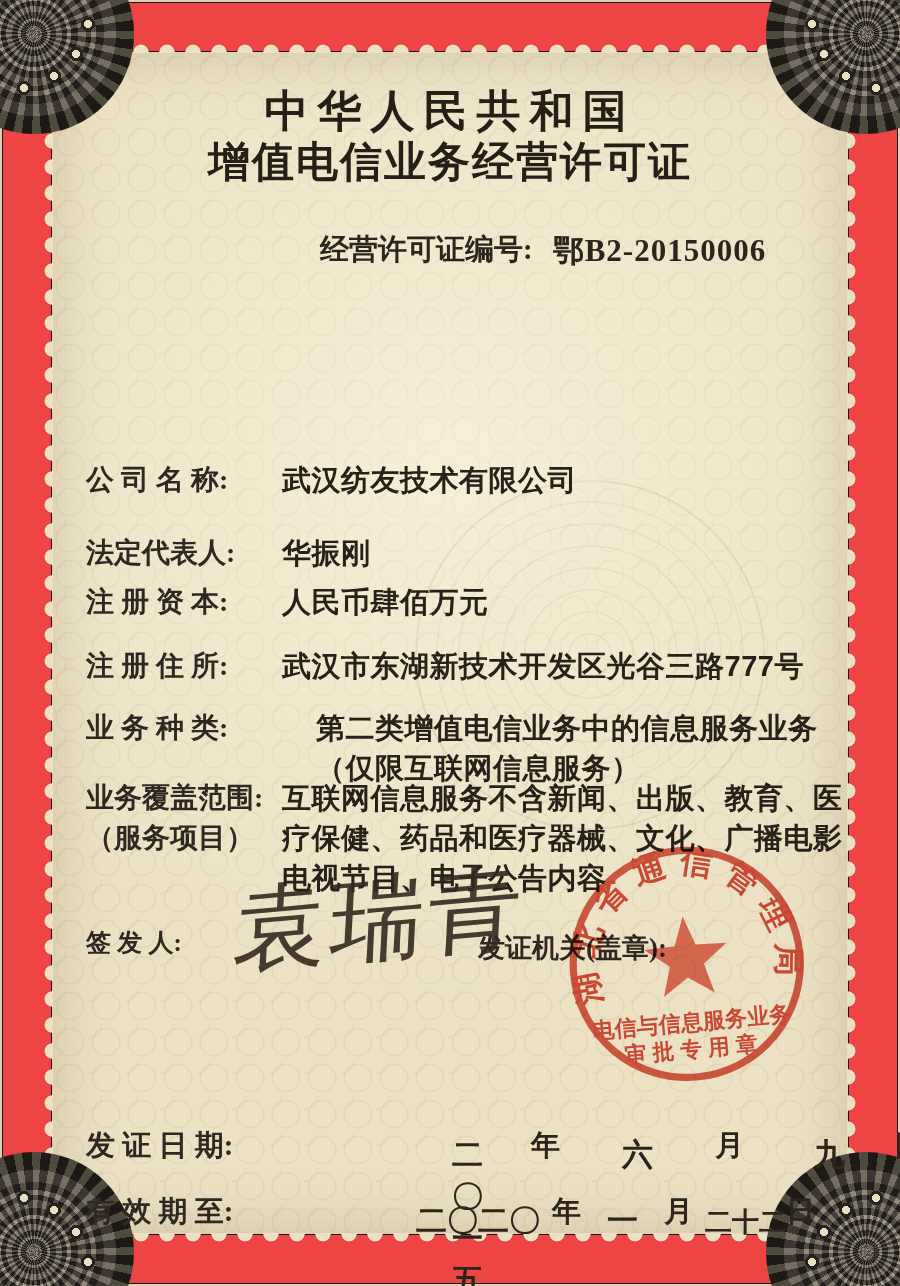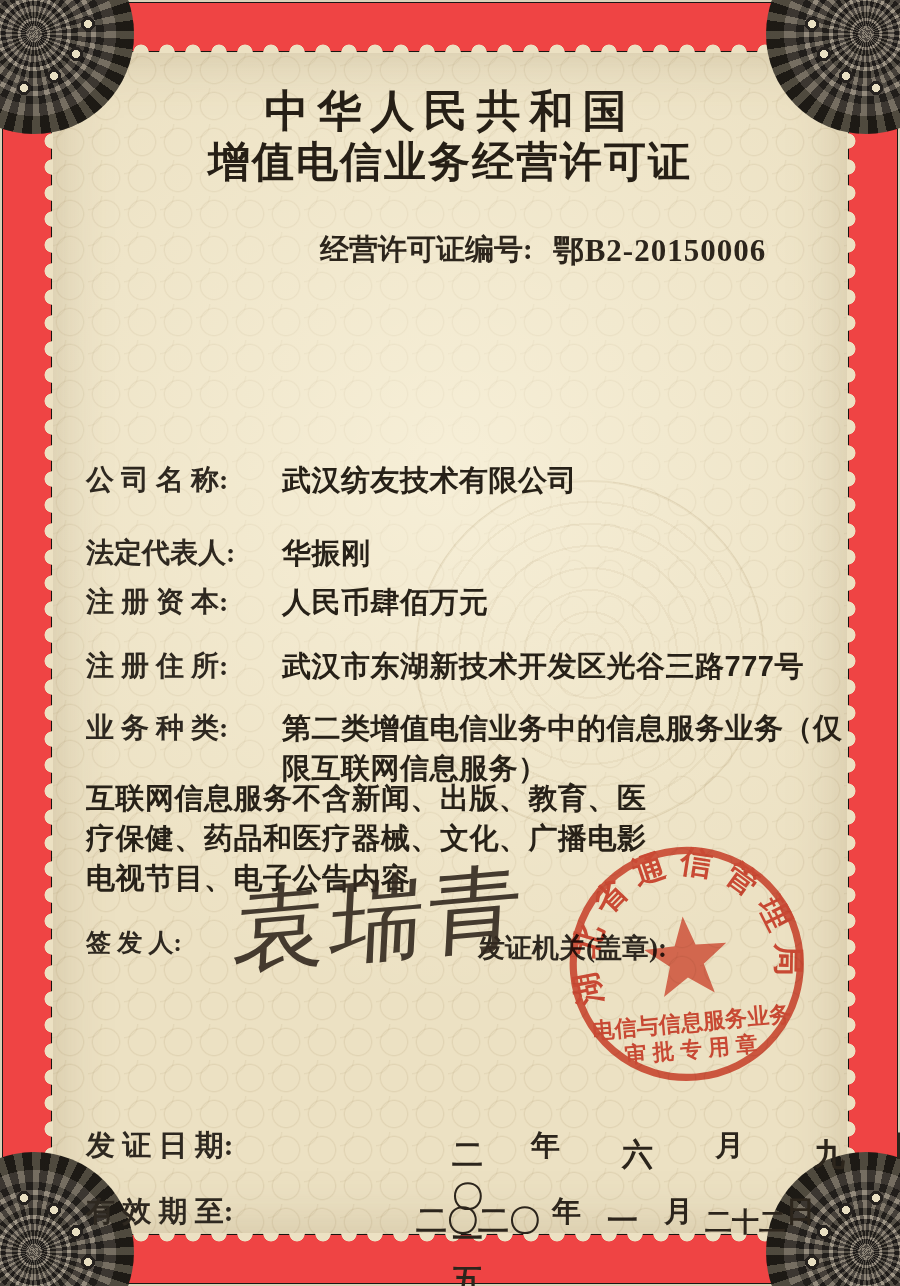--- a/index.html
+++ b/index.html
@@ -75,21 +75,21 @@
   .license .val { font-size:31px; font-weight:600; color:#2c251c; letter-spacing:1px; }
 
   .preamble { left:86px; top:282px; width:766px; font-size:29.5px; line-height:57px;
               text-indent:2em; text-align:justify; font-weight:600; color:#2e2820; }
 
   .field { display:flex; align-items:flex-start; left:86px; width:770px; }
   .field .flab { width:196px; flex:none; font-size:28px; font-weight:600; color:#2e2820; line-height:40px; }
   .field .fval { font-size:29px; line-height:40px; font-weight:700; color:#272118;
                  font-family:"Liberation Sans","DejaVu Sans",sans-serif; letter-spacing:0.5px; }
   .f1 { top:460px; } .f2 { top:521px;margin-top:12px; } .f3 { top:582px; }
-  .f4 { top:646px; } .f5 { top:708px; } .f6 { top:778px; }
+  .f4 { top:646px; } .f5 { top:708px;gap:34px; } .f6 { top:778px; }
   .f5 .fval { width:576px; } .f6 .fval { width:576px; }
 
   .signrow-label { left:86px; top:926px; font-size:25px; font-weight:600; color:#2e2820;text-align:center; }
   .signature { left:232px; top:856px; font-size:94px; color:#33291f; z-index:6;
                transform:rotate(-5deg) skewX(-8deg); letter-spacing:4px; opacity:.9;
                font-family:"DejaVu Serif","Liberation Serif",serif; }
   .authority-label { left:478px; top:930px; font-size:27px; font-weight:600; color:#2e2820; }
 
   .seal { left:558px; top:838px; width:258px; height:258px; z-index:7;
           transform:rotate(-5deg); opacity:.9; mix-blend-mode:multiply; }
@@ -142,20 +142,21 @@
   </div>
   <div class="layer field f4">
     <span class="flab">注 册 住 所:</span>
     <span class="fval">武汉市东湖新技术开发区光谷三路777号</span>
   </div>
   <div class="layer field f5">
     <span class="flab">业 务 种 类:</span>
     <span class="fval">第二类增值电信业务中的信息服务业务（仅限互联网信息服务）</span>
   </div>
   <div class="layer field f6">
+    <span class="flab"><span>业务覆盖范围:</span><br><span>（服务项目）</span></span>
     <span class="fval">互联网信息服务不含新闻、出版、教育、医疗保健、药品和医疗器械、文化、广播电影电视节目、电子公告内容</span>
   </div>
 
   <div class="layer signrow-label">签  发  人:</div>
   <div class="layer signature">袁瑞青</div>
   <div class="layer authority-label">发证机关(盖章):</div>
 
   <svg class="layer seal" viewBox="0 0 250 250">
     <defs>
       <path id="sealArc" d="M 45.2 159.2 A 88 88 0 1 1 204.8 159.2" fill="none"></path>

